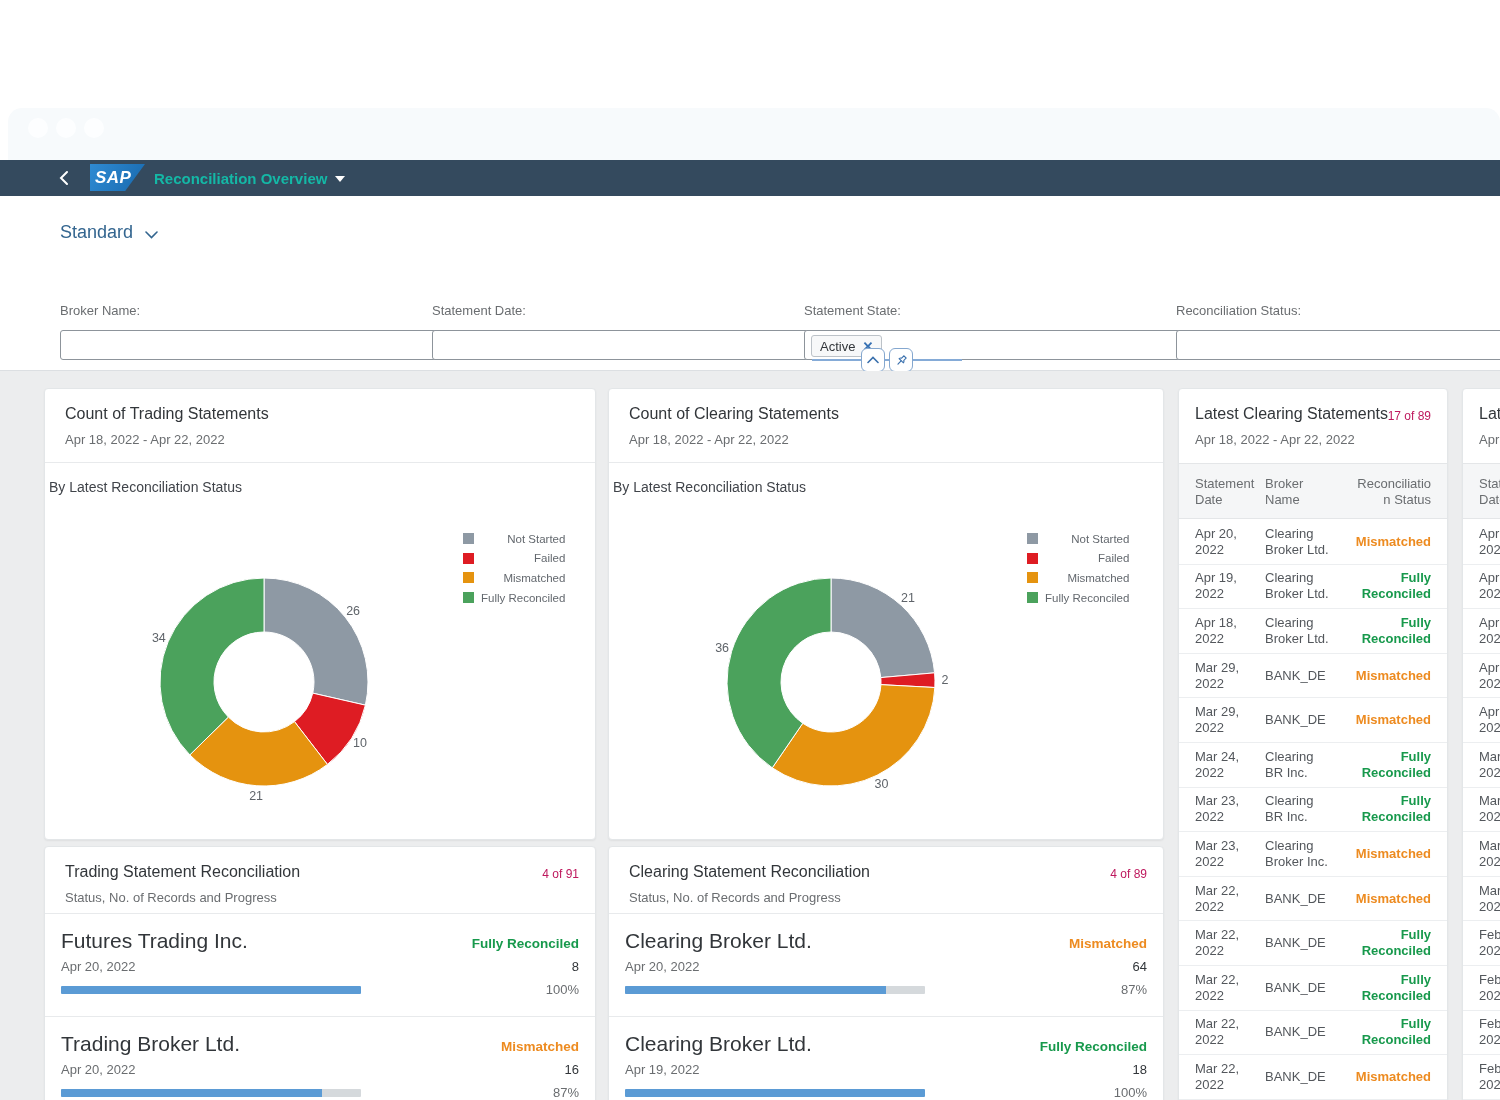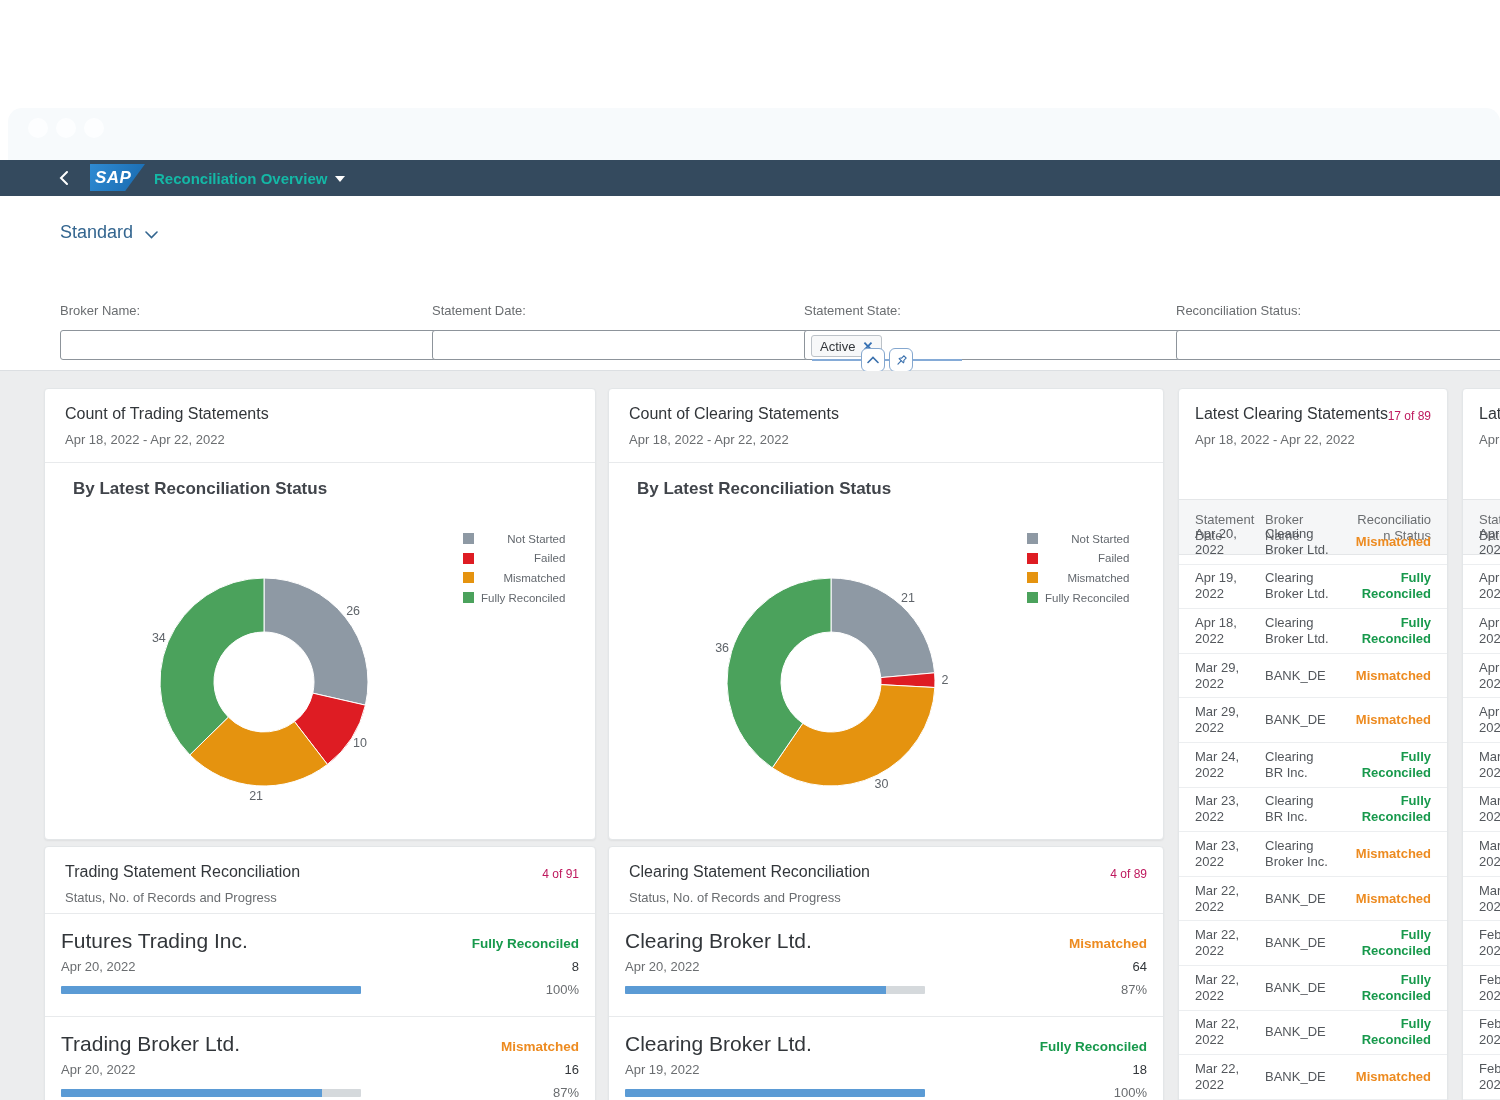--- a/index.html
+++ b/index.html
@@ -54,32 +54,32 @@
   .dashboard { position:absolute; left:0; right:0; top:371px; height:729px; background:#ecedee; }
   .card { position:absolute; background:#fff; border:1px solid #e3e6e8; border-radius:4px;
           box-shadow:0 1px 2px rgba(0,0,0,.06); }
   .card-head { position:absolute; left:0; right:0; top:0; height:74px; border-bottom:1px solid #e8eaec; }
   .card-title { position:absolute; left:20px; top:16px; font-size:16px; color:#32363a; }
   .card-sub { position:absolute; left:20px; top:43px; font-size:13px; color:#6a6d70; }
   .card-count { position:absolute; right:16px; top:20px; font-size:12px; color:#be185d; }
 
   
   .chart-body { position:absolute; left:0; right:0; top:74px; bottom:0; }
-  .section-label { position:absolute; left:28px; top:16px; font-size:17px; color:#40444a;font-weight:bold; }
+  .section-label { position:absolute; left:4px; top:16px; font-size:14px; color:#40444a; }
   .legend { position:absolute; left:418px; top:66px; }
   .legend-item { display:flex; align-items:center; height:19.6px;justify-content:space-between; }
   .legend-swatch { width:11px; height:11px; margin-right:7px; flex:0 0 auto; }
   .legend-label { font-size:11.5px; color:#63686e; white-space:nowrap; }
   .donut-svg { position:absolute; left:0; top:0; }
   .donut-svg text { font-family:"Liberation Sans",sans-serif; font-size:12.5px; fill:#5f646a; }
 
   
   .t-head { position:absolute; left:0; right:0; top:74px; height:56px; background:#f5f6f7;
             border-top:1px solid #e4e6e8; border-bottom:1px solid #e4e6e8;
-            display:flex; padding:12px 16px 0 16px; font-size:13px; color:#6a6d70; line-height:16px;margin-top:36px; }
+            display:flex; padding:12px 16px 0 16px; font-size:13px; color:#6a6d70; line-height:16px; }
   .t-rows { position:absolute; left:0; right:0; top:131px; }
   .t-row { display:flex; align-items:center; height:44.6px; padding:0 16px;
            border-bottom:1px solid #eceef0; font-size:13px; color:#53575c; line-height:16px; cursor:pointer; }
   .c-date { width:70px; flex:0 0 auto; }
   .c-broker { flex:1 1 auto; padding-right:4px; }
   .c-status { width:92px; flex:0 0 auto; text-align:right; font-weight:bold; }
   .t-head .c-status { font-weight:normal; text-align:right; }
   .pos { color:#17994c; }
   .crit { color:#ed8b20; }
 

